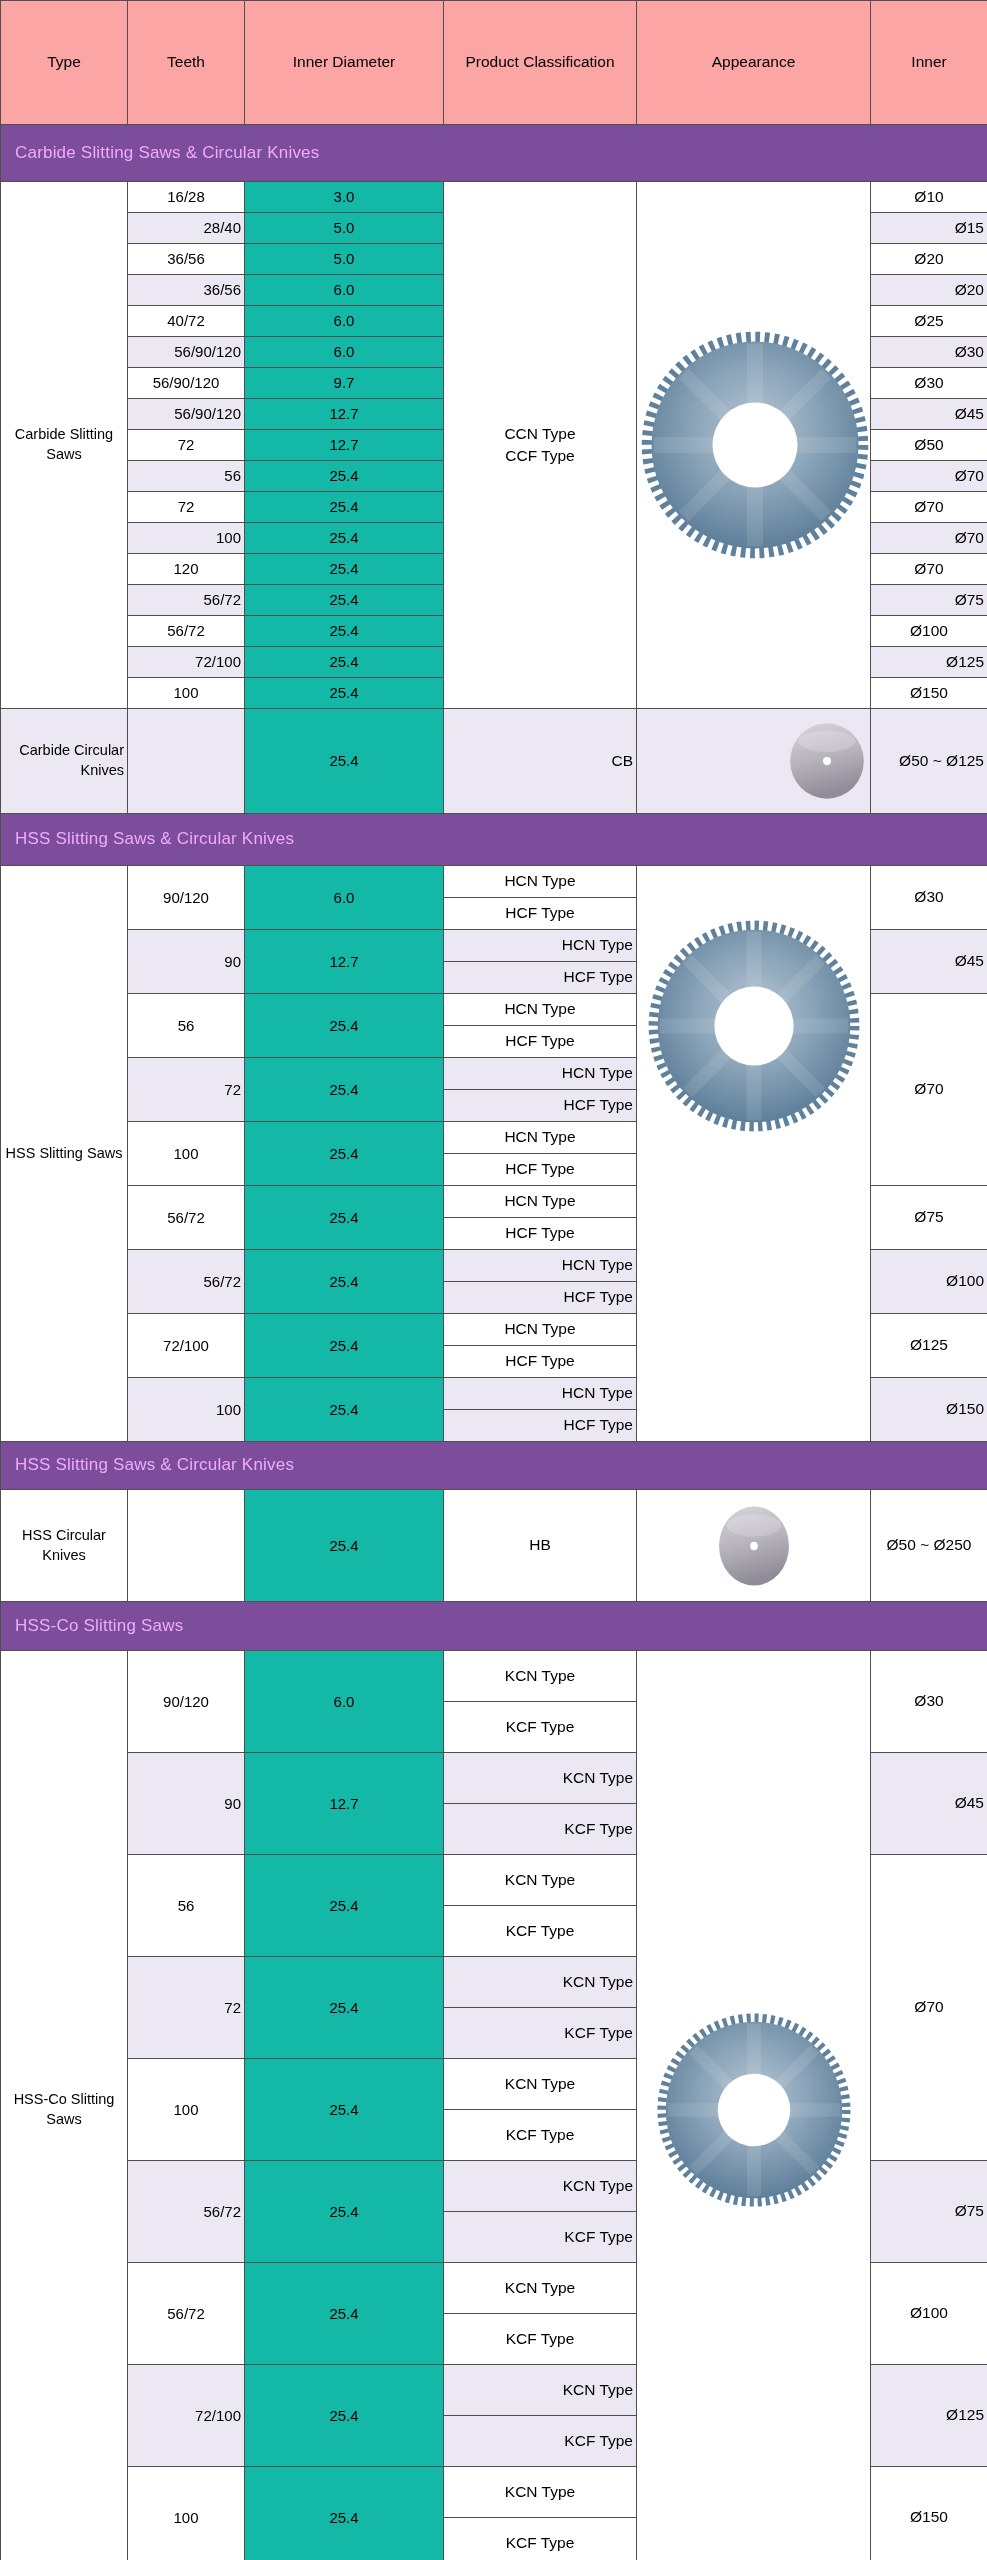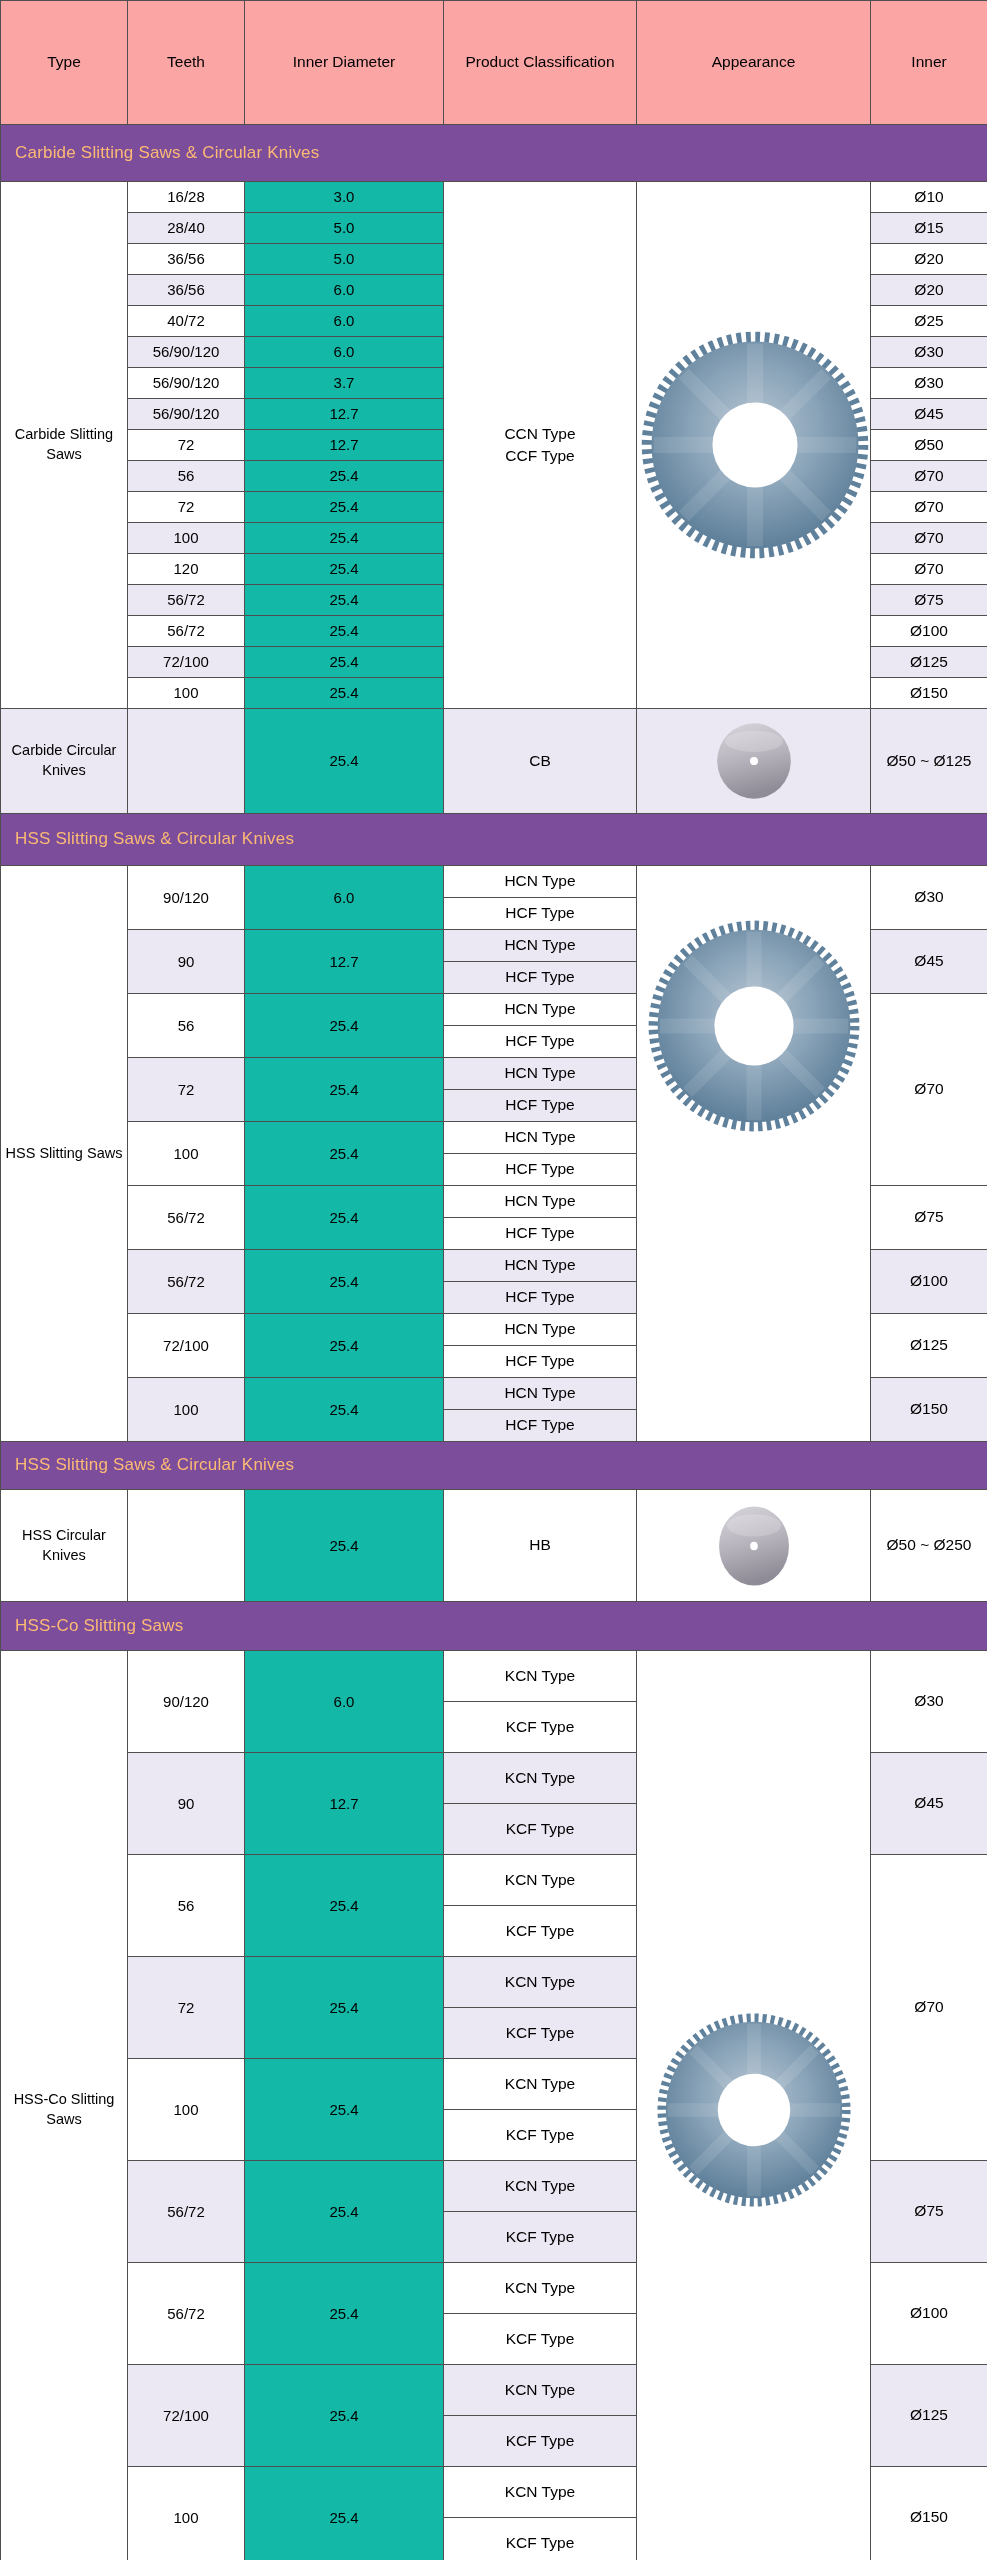--- a/index.html
+++ b/index.html
@@ -3,27 +3,27 @@
 <meta charset="utf-8">
 <style>
   html,body{margin:0;padding:0;background:#ffffff;}
   body{width:987px;font-family:"Liberation Sans",sans-serif;color:#000;}
   table{border-collapse:collapse;table-layout:fixed;width:987px;height:2556px;}
   td{border:1px solid #4f4f4f;text-align:center;vertical-align:middle;
      padding:1px 3px;font-size:15px;line-height:1.3;overflow:hidden;background:#ffffff;}
   
   tr.hdr td{background:#fca5a5;font-size:15.5px;height:121px;}
   
-  tr.band td{background:#7b4d9b;color:#fdba74;text-align:left;padding-left:14px;
+  tr.band td{background:#7b4d9b;color:#f0abfc;text-align:left;padding-left:14px;
      font-size:17px;letter-spacing:.2px;}
   tr.band-1 td{height:54px;} tr.band-2 td{height:49px;}
   tr.band-3 td{height:45px;} tr.band-4 td{height:46px;}
   
   td.lav{background:#14b8a6;}          
-  td.alt{background:#ece8f3;}          
+  td.alt{background:#ece8f3;text-align:right;}          
   td.type{font-size:14.5px;line-height:1.35;}
   td.size,td.cls{font-size:15.5px;}
   td.num{font-size:15px;}
   
   tr.h31{height:31px;} tr.h32{height:32px;} tr.h51{height:51px;}
   tr.circ1{height:105px;} tr.circ2{height:112px;}
   .cls2line div{padding:1px 0;}
   .saw-shift{position:relative;top:-128px;}
   svg{display:inline-block;vertical-align:middle;}
 </style>
@@ -120,21 +120,21 @@
         <td class="num lav">6.0</td>
         <td class="size">Ø25</td>
       </tr>
   <tr class="h31">
         <td class="num alt">56/90/120</td>
         <td class="num lav">6.0</td>
         <td class="size alt">Ø30</td>
       </tr>
   <tr class="h31">
         <td class="num">56/90/120</td>
-        <td class="num lav">3.7</td>
+        <td class="num lav">9.7</td>
         <td class="size">Ø30</td>
       </tr>
   <tr class="h31">
         <td class="num alt">56/90/120</td>
         <td class="num lav">12.7</td>
         <td class="size alt">Ø45</td>
       </tr>
   <tr class="h31">
         <td class="num">72</td>
         <td class="num lav">12.7</td>

